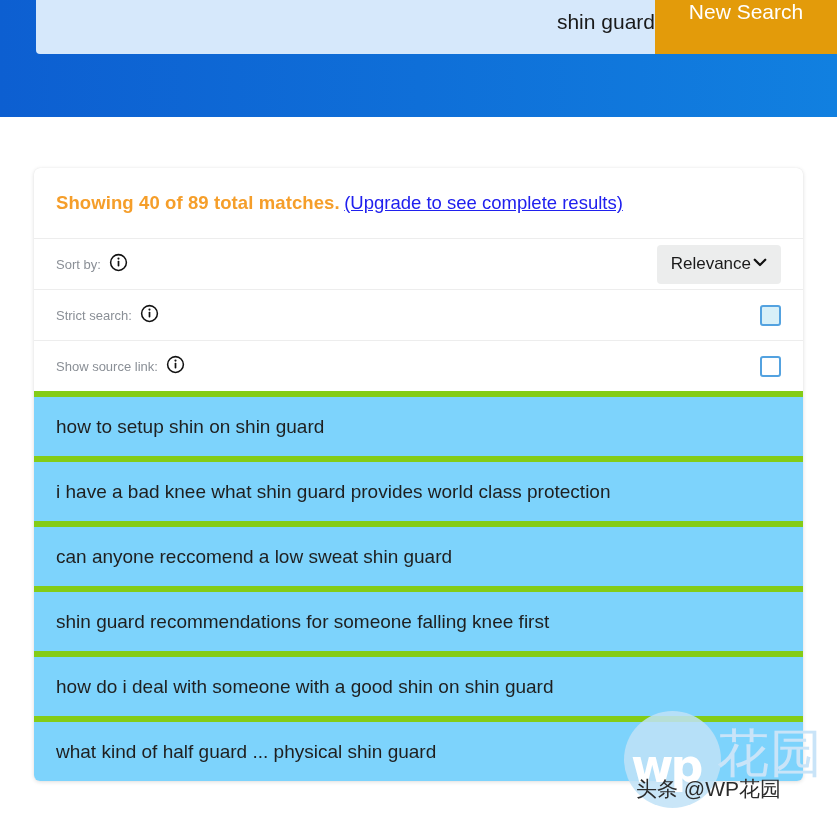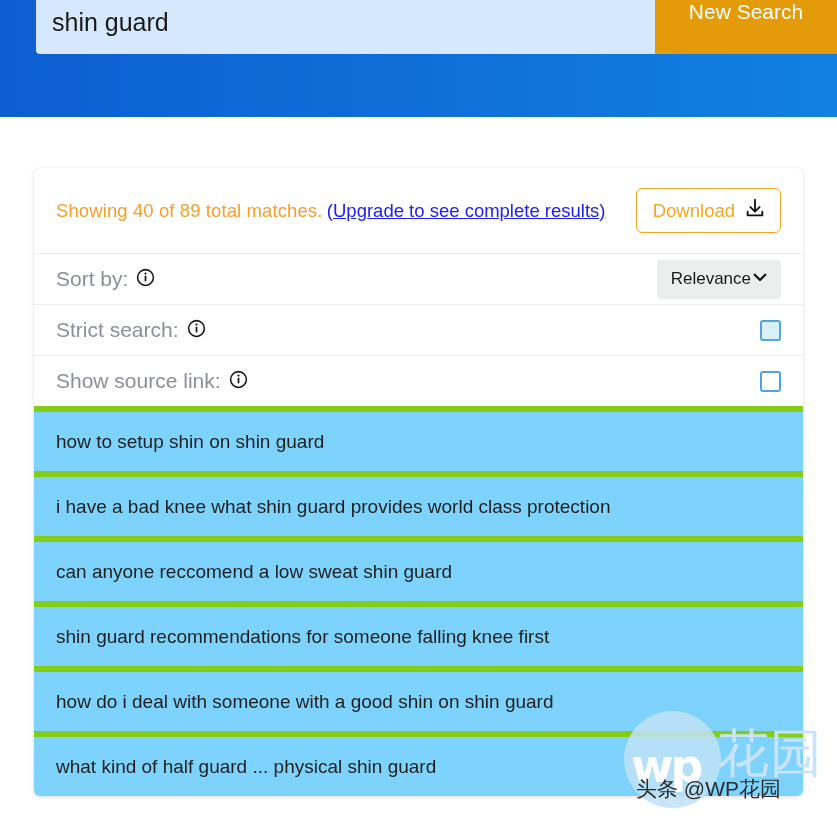--- a/index.html
+++ b/index.html
@@ -30,26 +30,27 @@
     height: 54px;
     display: flex;
     align-items: stretch;
   }
   .search-input {
     flex: 1 1 auto;
     background: #d6e8fb;
     border: none;
     outline: none;
     font-family: "Liberation Sans", sans-serif;
-    font-size: 25px;
+    font-size: 21px;
     color: #1a1a1a;
     padding: 0 0 10px 16px;
     border-bottom-left-radius: 4px;
     border-bottom-right-radius: 0;
     box-sizing: border-box;
+    text-align: right;
   }
   .search-input::placeholder { color: #7a8fa6; }
   .new-search-btn {
     flex: 0 0 182px;
     background: #e39b0a;
     color: #ffffff;
     border: none;
     font-family: "Liberation Sans", sans-serif;
     font-size: 21px;
     cursor: pointer;
@@ -78,20 +79,21 @@
     align-items: center;
     justify-content: space-between;
     padding: 20px 22px 20px 22px;
     box-sizing: border-box;
     min-height: 70px;
   }
   .results-count {
     font-size: 18.5px;
     color: #f59e2a;
     letter-spacing: 0.1px;
+    font-weight: bold;
   }
   .upgrade-link {
     color: #2020ee;
     text-decoration: underline;
     cursor: pointer;
     font-size: 18.5px;
     margin-top: 32px;
   }
   .download-btn {
     display: inline-flex;
@@ -118,21 +120,21 @@
     height: 51px;
     border-top: 1px solid #ededed;
     box-sizing: border-box;
   }
   .opt-left {
     display: flex;
     align-items: center;
     gap: 8px;
   }
   .opt-label {
-    font-size: 21px;
+    font-size: 13px;
     color: #8a8f96;
   }
   .info-icon { display: block; }
 
   .select-box {
     display: inline-flex;
     align-items: center;
     background: #eceded;
     border: none;
     border-radius: 4px;
@@ -237,30 +239,20 @@
   </div>
 
   <div class="page-body">
     <div class="card">
 
       <div class="results-header">
         <div>
           <span class="results-count">Showing 40 of 89 total matches.</span>
           <span class="upgrade-link">(Upgrade to see complete results)</span>
         </div>
-        <button class="download-btn">
-          <span>Download</span>
-          <span class="download-icon">
-            <svg width="22" height="22" viewBox="0 0 24 24" fill="none" stroke="#111111" stroke-width="2" stroke-linecap="round" stroke-linejoin="round">
-              <path d="M12 3 L12 15"></path>
-              <path d="M7 11 L12 16 L17 11"></path>
-              <path d="M4 16 L4 20 L20 20 L20 16"></path>
-            </svg>
-          </span>
-        </button>
       </div>
 
       <div class="opt-row">
         <div class="opt-left">
           <span class="opt-label">Sort by:</span>
           <span class="info-icon">
             <svg width="19" height="19" viewBox="0 0 20 20">
               <circle cx="10" cy="10" r="8.3" fill="none" stroke="#111111" stroke-width="1.6"></circle>
               <circle cx="10" cy="5.9" r="1.15" fill="#111111"></circle>
               <rect x="9.1" y="8.2" width="1.8" height="6.1" rx="0.8" fill="#111111"></rect>

